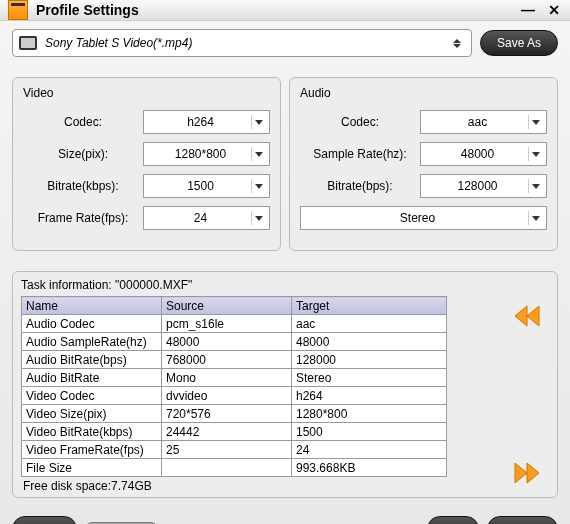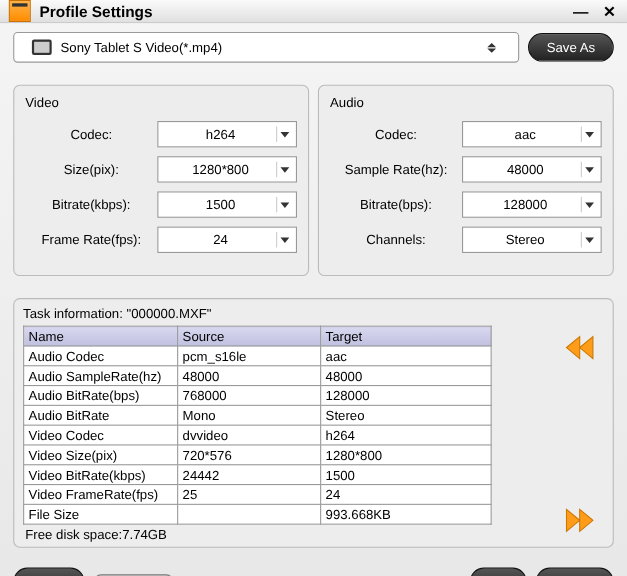--- a/index.html
+++ b/index.html
@@ -5,21 +5,21 @@
 * { box-sizing: border-box; margin: 0; padding: 0; }
 body { font-family: Arial, sans-serif; font-size: 12px; background: #fff; width: 570px; height: 524px; overflow: hidden; }
 .window { width: 570px; height: 524px; background: linear-gradient(to bottom, #f5f5f5, #e8e8e8); display: flex; flex-direction: column; }
 .titlebar { height: 28px; background: linear-gradient(to bottom, #fafafa, #e0e0e0); display: flex; align-items: center; padding: 0 8px; border-bottom: 1px solid #ccc; }
 .titlebar .icon { width: 20px; height: 20px; background: linear-gradient(to bottom, #ffb347, #ff8c00); border: 1px solid #cc7000; margin-right: 8px; position: relative; }
 .titlebar .icon::after { content: ""; position: absolute; top: 2px; left: 2px; right: 2px; height: 3px; background: #333; }
 .titlebar .title { font-weight: bold; font-size: 14px; flex: 1; }
 .titlebar .wincontrols { display: flex; gap: 10px; }
 .titlebar .wc { width: 16px; height: 16px; display: flex; align-items: center; justify-content: center; font-weight: bold; cursor: pointer; font-size: 14px; }
 .topbar { display: flex; align-items: center; padding: 8px 12px; gap: 8px; }
-.profile-select { flex: 1; height: 28px; background: #fff; border: 1px solid #999; border-radius: 4px; display: flex; align-items: center; padding: 0 16px; position: relative; }
+.profile-select { flex: 1; height: 28px; background: #fff; border: 1px solid #999; border-radius: 4px; display: flex; align-items: center; padding: 0 6px; position: relative; font-style: italic; }
 .profile-select .psicon { width: 18px; height: 14px; background: #333; border-radius: 2px; margin-right: 8px; position: relative; }
 .profile-select .psicon::after { content: ""; position: absolute; top: 2px; left: 2px; right: 2px; bottom: 2px; background: #ccc; }
 .profile-select .pstext { flex: 1; font-size: 12px; }
 .profile-select .psarrow { width: 16px; display: flex; flex-direction: column; align-items: center; gap: 1px; }
 .psarrow .up, .psarrow .dn { width: 0; height: 0; border-left: 4px solid transparent; border-right: 4px solid transparent; }
 .psarrow .up { border-bottom: 4px solid #333; }
 .psarrow .dn { border-top: 4px solid #333; }
 .btn-dark { height: 26px; padding: 0 16px; background: linear-gradient(to bottom, #555, #222); color: #fff; border: 1px solid #111; border-radius: 13px; font-size: 12px; cursor: pointer; display: flex; align-items: center; }
 .panels { display: flex; gap: 8px; padding: 12px 12px; }
 .panel { flex: 1; border: 1px solid #bbb; border-radius: 6px; padding: 8px 10px 12px 10px; background: #ededed; }
@@ -121,21 +121,20 @@
           </div>
         </div>
       <div class="row">
           <div class="lbl">Bitrate(bps):</div>
           <div class="combo">
             <div class="ctext">128000</div>
             <div class="carrow"></div>
           </div>
         </div>
       <div class="row">
-          <div class="lbl">Channels:</div>
           <div class="combo">
             <div class="ctext">Stereo</div>
             <div class="carrow"></div>
           </div>
         </div>
     </div>
   </div>
 
   <div class="taskwrap">
     <div class="tasklabel">Task information: "000000.MXF"</div>

